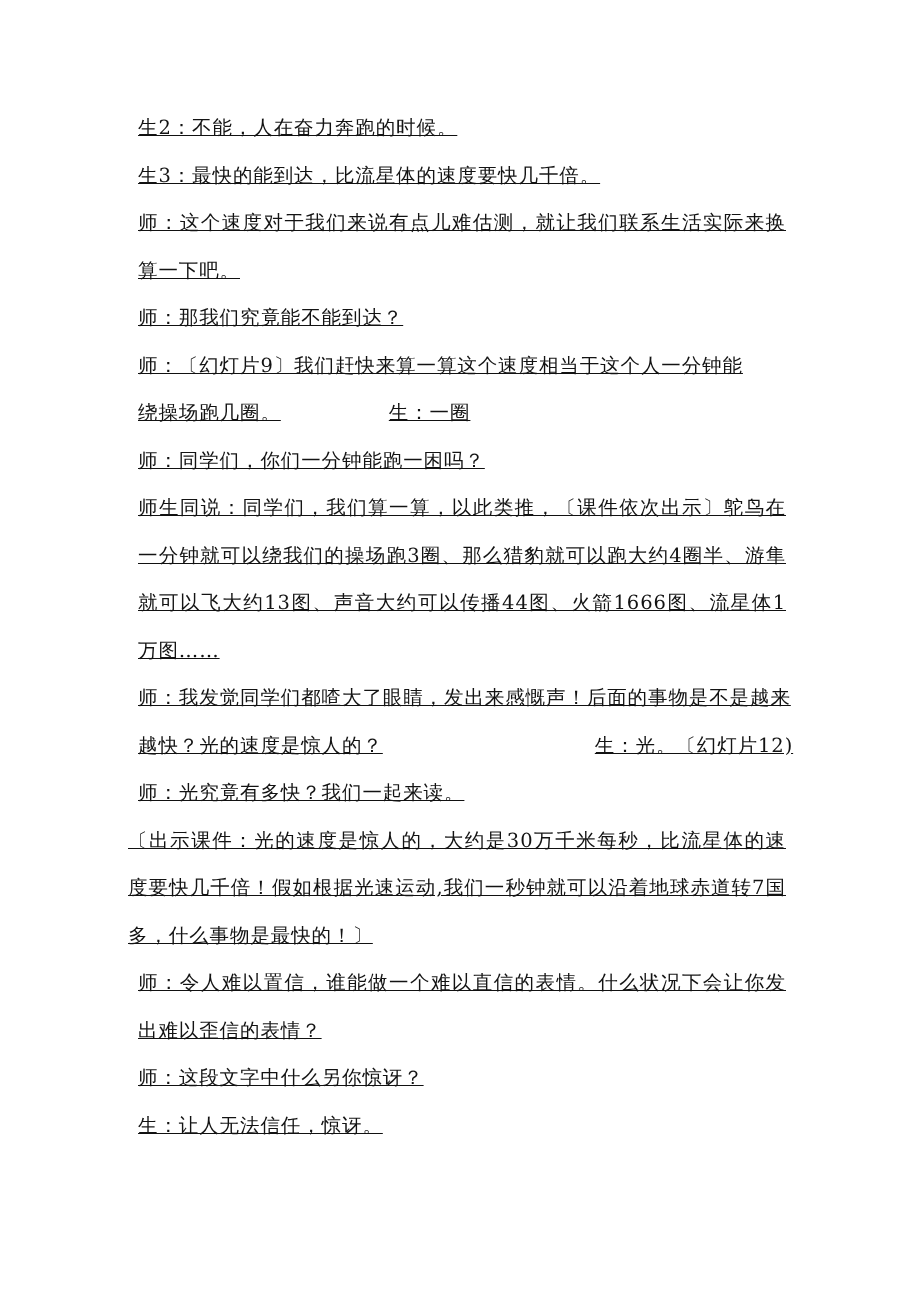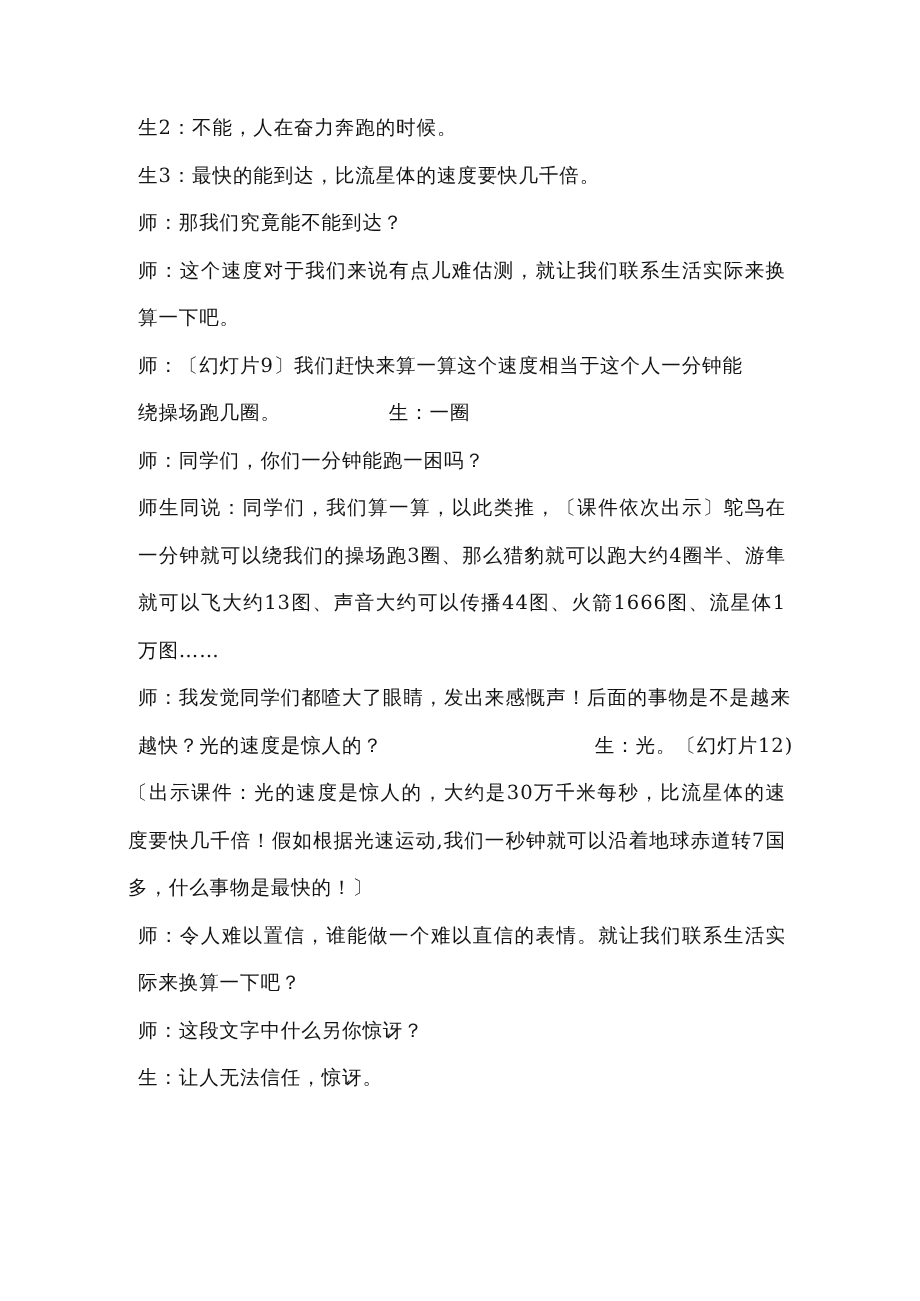--- a/index.html
+++ b/index.html
@@ -20,20 +20,21 @@
     width: 920px;
     height: 1301px;
     background: #ffffff;
     box-sizing: border-box;
   }
   .body-col {
     position: absolute;
     left: 138px;
     top: 104px;
     width: 648px;
+    text-decoration: underline;
   }
   .para {
     font-size: 19.5px;
     line-height: 47.5px;
     letter-spacing: 0.9px;
     color: #131313;
     white-space: nowrap;
     font-weight: 500;
     text-rendering: geometricPrecision;
   }
@@ -58,40 +59,41 @@
 </head>
 <body>
 
 <div class="page">
   <div class="body-col">
 
     <div class="para">生2：不能，人在奋力奔跑的时候。</div>
 
     <div class="para">生3：最快的能到达，比流星体的速度要快几千倍。</div>
 
+    <div class="para wrap">师：这个速度对于我们来说有点儿难估测，就让我们联系生活实际来换算一下吧。</div>
+
     <div class="para">师：那我们究竟能不能到达？</div>
-
-    <div class="para wrap">师：这个速度对于我们来说有点儿难估测，就让我们联系生活实际来换算一下吧。</div>
 
 
     <div class="para">师：〔幻灯片9〕我们赶快来算一算这个速度相当于这个人一分钟能</div>
 
     <div class="para"><span>绕操场跑几圈。</span><span class="tab-gap"></span><span>生：一圈</span></div>
 
     <div class="para">师：同学们，你们一分钟能跑一困吗？</div>
 
     <div class="para wrap">师生同说：同学们，我们算一算，以此类推，〔课件依次出示〕鸵鸟在一分钟就可以绕我们的操场跑3圈、那么猎豹就可以跑大约4圈半、游隼就可以飞大约13图、声音大约可以传播44图、火箭1666图、流星体1万图……</div>
 
     <div class="para">师：我发觉同学们都喳大了眼睛，发出来感慨声！后面的事物是不是越来</div>
 
     <div class="para"><span>越快？光的速度是惊人的？</span><span class="tab-gap-wide"></span><span>生：光。〔幻灯片12)</span></div>
 
+    <div class="para">师：光究竟有多快？我们一起来读。</div>
 
     <div class="para wrap indent-neg">〔出示课件：光的速度是惊人的，大约是30万千米每秒，比流星体的速度要快几千倍！假如根据光速运动,我们一秒钟就可以沿着地球赤道转7国多，什么事物是最快的！〕</div>
 
-    <div class="para wrap">师：令人难以置信，谁能做一个难以直信的表情。就让我们联系生活实际来换算一下吧？</div>
+    <div class="para wrap">师：令人难以置信，谁能做一个难以直信的表情。什么状况下会让你发出难以歪信的表情？</div>
 
     <div class="para">师：这段文字中什么另你惊讶？</div>
 
     <div class="para">生：让人无法信任，惊讶。</div>
 
   </div>
 </div>
 
 </body></html>

